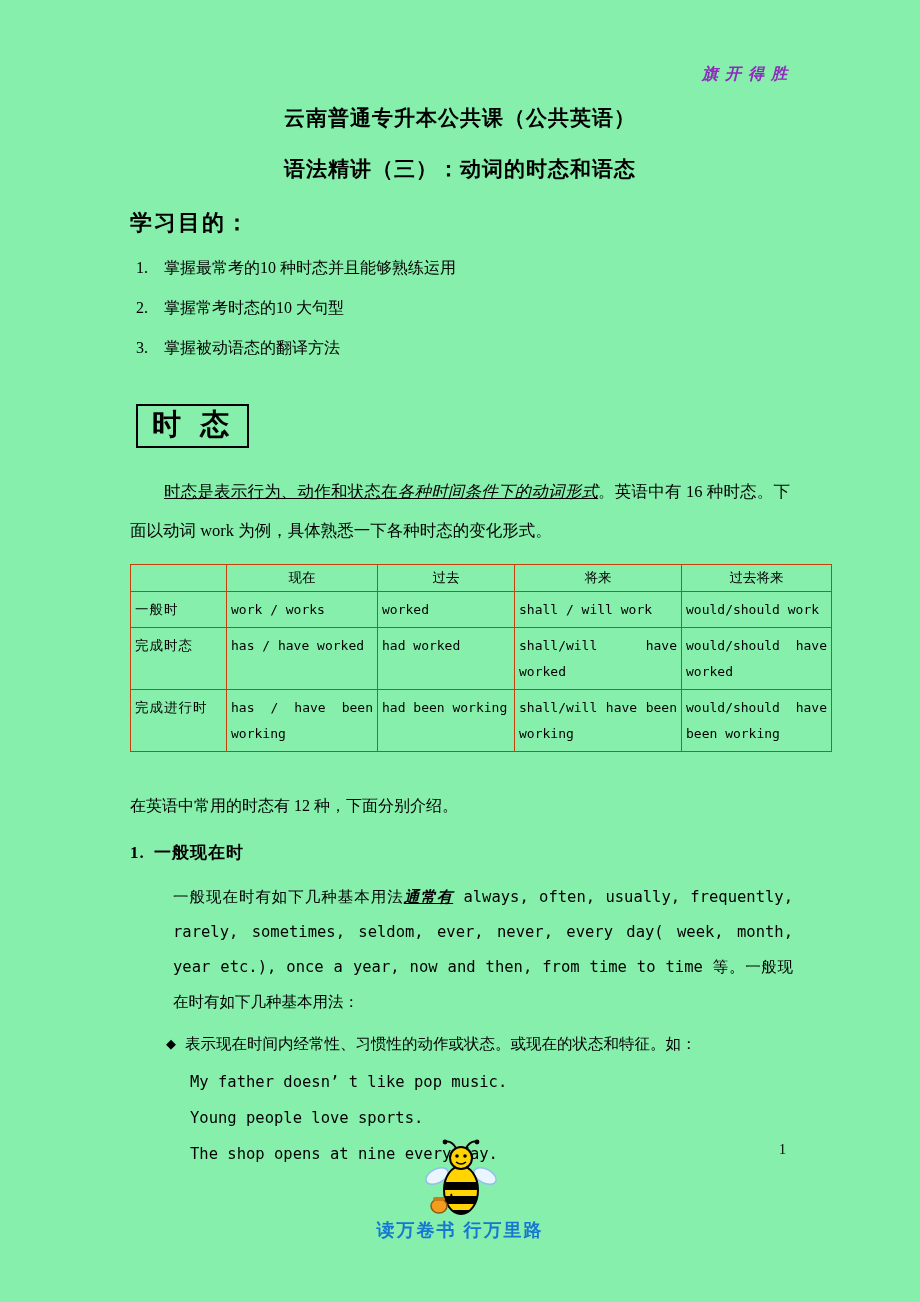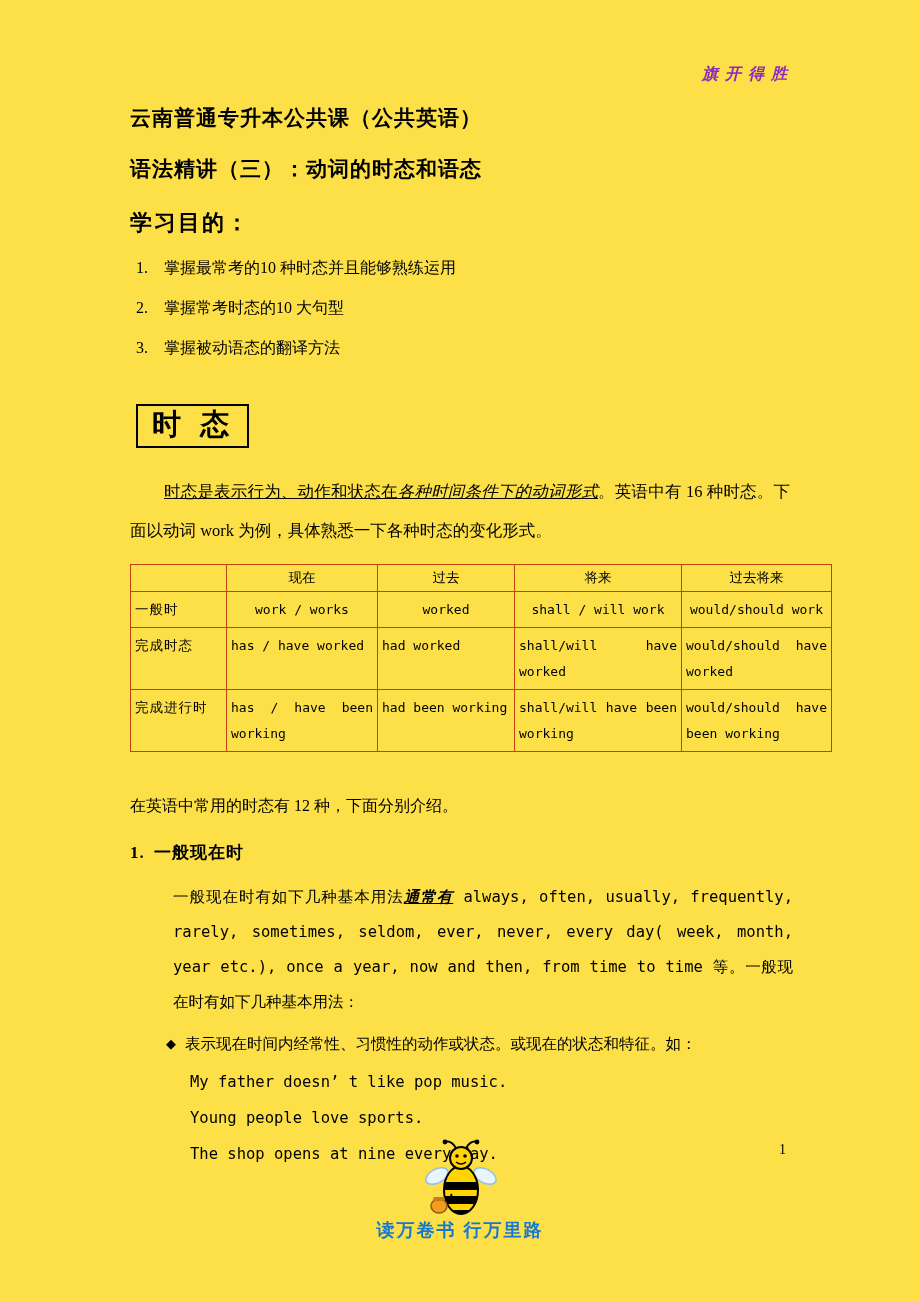--- a/index.html
+++ b/index.html
@@ -1,34 +1,34 @@
 <!DOCTYPE html>
 <html><head>
 <meta charset="utf-8">
 <style>
   html,body{margin:0;padding:0;background:#fff;}
   .page{
     position:relative;
     width:920px;height:1302px;
-    background:#fde047;
+    background:#86efac;
     box-sizing:border-box;
     padding:106px 130px 12px 130px;
     font-family:"Liberation Serif","DejaVu Serif",serif;
     color:#000;
     overflow:hidden;
     outline:1px solid #e8e8e8;
   }
   .watermark{
     position:absolute;top:64px;right:126px;
     font-size:16px;font-weight:bold;font-style:italic;
     letter-spacing:7px;
     color:#8f2bbc;
   }
   .title{
-    text-align:left;font-weight:bold;font-size:21px;line-height:1.2;
+    text-align:center;font-weight:bold;font-size:21px;line-height:1.2;
     margin:0 0 26px 0;letter-spacing:1px;
   }
   .goals-heading{
     font-size:22px;font-weight:bold;margin:4px 0 20px 0;letter-spacing:2px;
   }
   .goal-item{font-size:16px;line-height:1.25;margin:0 0 20px 6px;}
   .goal-num{display:inline-block;min-width:28px;}
   .tense-box{
     display:inline-block;border:2.5px solid #000;
     font-size:29px;font-weight:bold;letter-spacing:6px;
@@ -53,21 +53,21 @@
   }
   table.tense th{
     font-family:"Liberation Serif","DejaVu Serif",serif;
     font-weight:normal;font-size:13.5px;text-align:center;
     padding:3px 4px;line-height:20px;
   }
   td.lbl{
     font-family:"Liberation Serif","DejaVu Serif",serif;
     font-size:13.5px;text-align:left;padding-left:7px;letter-spacing:1px;
   }
-  tr.rc td{text-align:center;}
+  tr.rc td{text-align:left;}
   tr.rc td.lbl{text-align:left;}
   tr.rj td{text-align:justify;}
   tr.rj td.lbl{text-align:left;}
   .note{margin:44px 0 0 0;font-size:16px;}
   .s1-heading{margin:24px 0 0 0;font-size:17px;font-weight:bold;letter-spacing:1px;}
   .s1-num{display:inline-block;min-width:24px;}
   .s1-para{
     margin:16px 0 0 43px;width:620px;
     font-family:"DejaVu Sans Mono","Liberation Serif",serif;
     font-size:15.5px;line-height:35px;text-align:justify;

